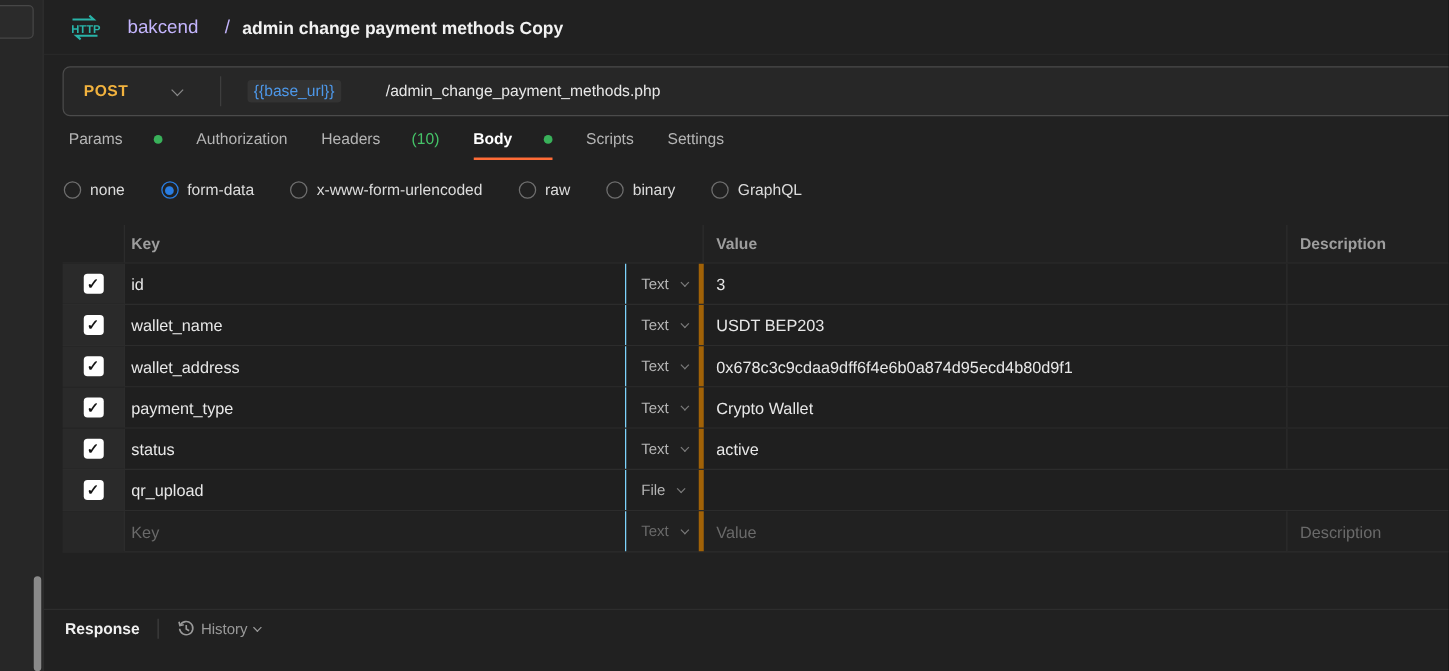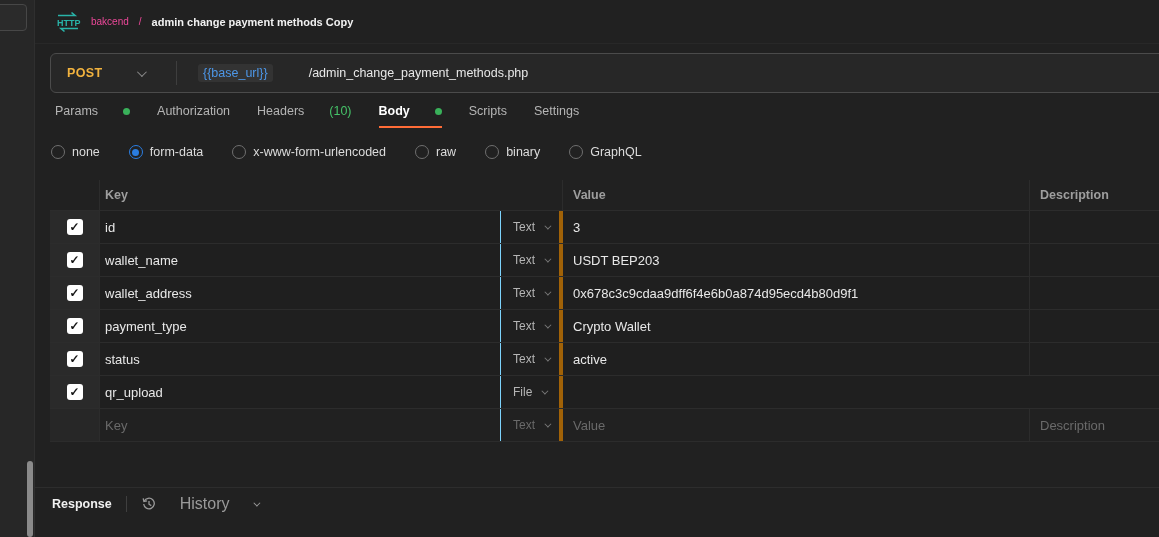--- a/index.html
+++ b/index.html
@@ -13,22 +13,22 @@
   .left-strip { position:absolute; left:0; top:0; width:35px; height:537px;
     background:#272727; border-right:1px solid #2f2f2f; }
   .left-top-box { position:absolute; left:-4px; top:4px; width:31px; height:27px;
     border:1px solid #474747; border-radius:4px; background:#2b2b2b; }
   .scroll-thumb { position:absolute; left:27px; top:461px; width:6px; height:76px;
     background:#8a8a8a; border-radius:3px; }
   
   .topbar { position:absolute; left:35px; top:0; right:0; height:44px;
     display:flex; align-items:center; padding-left:20px; gap:10px;
     border-bottom:1px solid #282828; }
-  .crumb-muted { color:#ec4899; font-size:10px; }
-  .crumb-title { color:#f2f2f2; font-weight:700; font-size:11px; }
+  .crumb-muted { color:#c4b5fd; font-size:15px;margin-left:11px; }
+  .crumb-title { color:#f2f2f2; font-weight:700; font-size:14px; }
   
   .request-box { position:absolute; left:50px; top:53px; width:1125px; height:40px;
     background:#272727; border:1px solid #4b4b4b; border-radius:6px;
     display:flex; align-items:center; }
   .method { color:#f1b23e; font-weight:700; font-size:12.5px; letter-spacing:.4px;
     padding:0 0 0 16px; }
   .method-wrap { display:flex; align-items:center; gap:34px; width:125px; cursor:pointer; }
   .vdiv { width:1px; height:24px; background:#3e3e3e; }
   .url-text { display:flex; align-items:center; margin-left:21px; font-size:12.5px;gap:31px; }
   .var-pill { background:#333333; border-radius:3px; padding:2px 5px; color:#4d97e8; }
@@ -80,21 +80,21 @@
   .t-row.empty .c-check { background:#272727; }
   .t-row.empty .c-key, .t-row.empty .c-val, .t-row.empty .c-desc { color:#6a6a6a; }
   .t-row.empty .c-type { color:#6a6a6a; }
   .file-chip { display:inline-flex; align-items:center; gap:7px; background:#1a4c96;
     border-radius:4px; padding:4px 11px; color:#ffffff; font-size:12.5px; cursor:pointer; }
   
   .footer-sep { position:absolute; left:35px; right:0; top:487px; height:1px; background:#2d2d2d; }
   .footer { position:absolute; left:52px; top:495px; display:flex; align-items:center; gap:14px; }
   .resp { color:#f0f0f0; font-weight:700; font-size:12.5px; }
   .foot-div { width:1px; height:16px; background:#3f3f3f; }
-  .history { display:flex; align-items:center; gap:23px; color:#9a9a9a; font-size:16px; cursor:pointer; }
+  .history { display:flex; align-items:center; gap:4px; color:#9a9a9a; font-size:12px; cursor:pointer; }
   .history .chev { border-color:#9a9a9a; }
 </style>
 </head>
 <body>
 
 <div class="app">
 
   <div class="left-strip">
     <div class="left-top-box"></div>
     <div class="scroll-thumb"></div>

